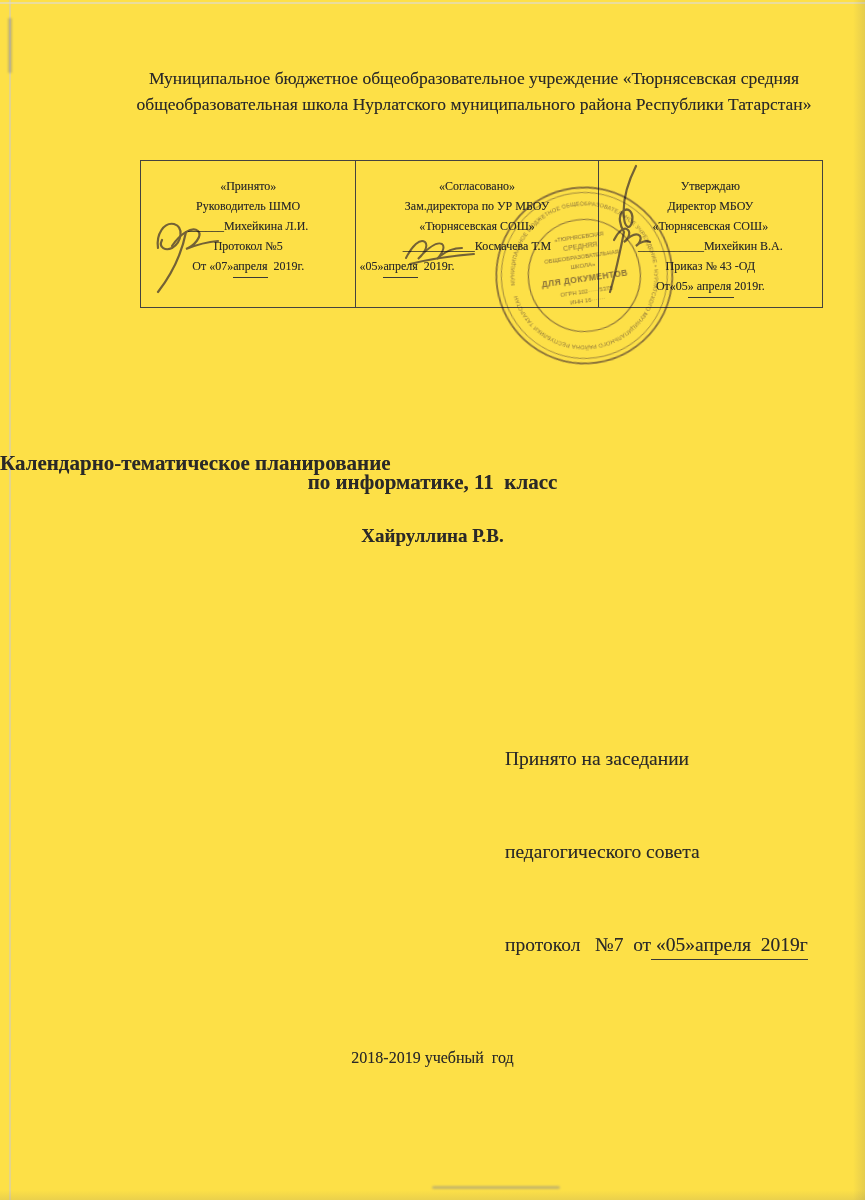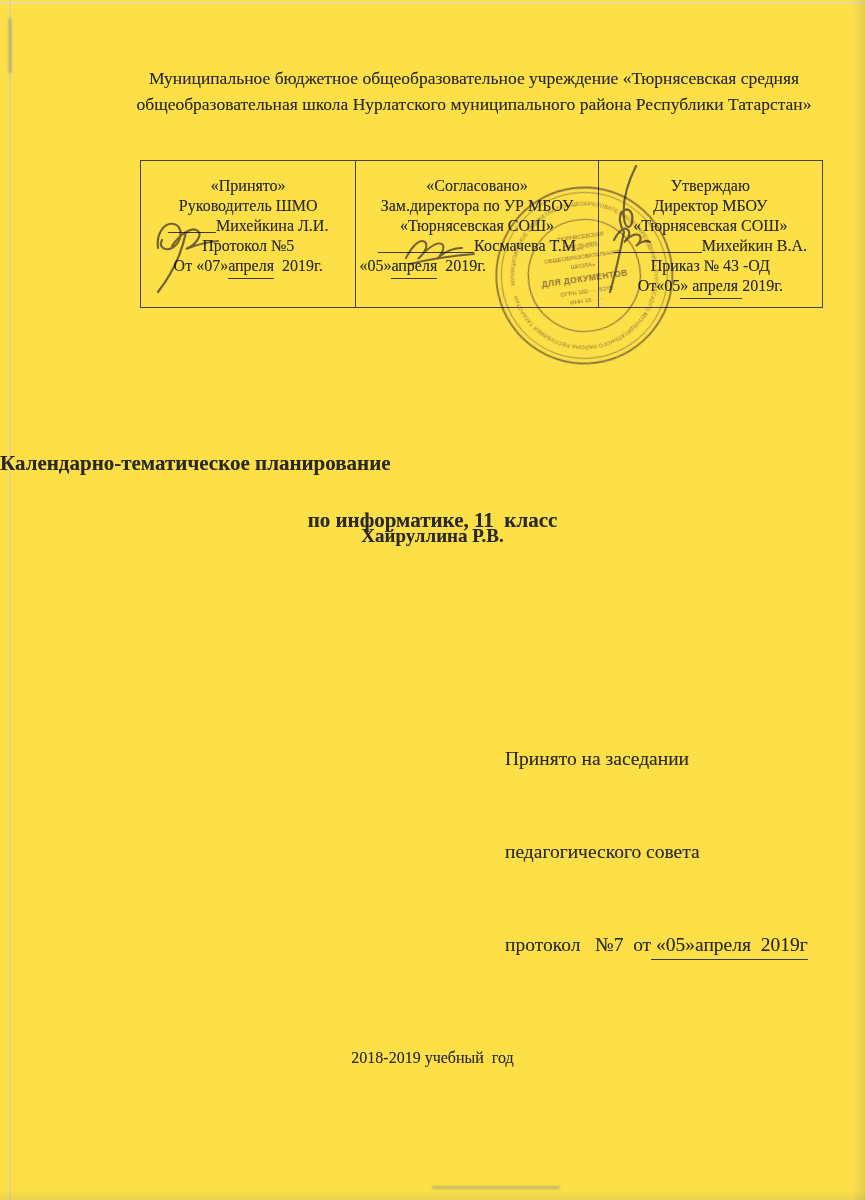--- a/index.html
+++ b/index.html
@@ -31,33 +31,33 @@
   .approval{
     position:absolute;left:140px;top:160px;width:683px;height:148px;
     display:flex;
     border:1.4px solid #44433f;
     box-sizing:border-box;
   }
   .approval .cell{
     box-sizing:border-box;
     padding-top:15px;
     text-align:center;
-    font-size:16px;line-height:20px;
+    font-size:12px;line-height:20px;
   }
   .approval .cell + .cell{ border-left:1.4px solid #44433f; }
   .cell-accepted{width:215px;}
   .cell-agreed{width:243px;}
   .cell-approved{width:225px;}
   .cell-line{white-space:pre-wrap;}
   .cell-line.left{text-align:left;padding-left:3px;}
   .u{border-bottom:1.1px solid #3a3936;padding-bottom:4px;}
 
   
   .title-1{position:absolute;left:0;top:451px;width:865px;text-align:left;font-size:21px;font-weight:bold;white-space:pre-wrap;}
-  .title-2{position:absolute;left:0;top:508px;width:865px;text-align:center;font-size:21px;font-weight:bold;white-space:pre-wrap;}
+  .title-2{position:absolute;left:0;top:470px;width:865px;text-align:center;font-size:21px;font-weight:bold;white-space:pre-wrap;}
   .title-3{position:absolute;left:0;top:525px;width:865px;text-align:center;font-size:19px;font-weight:bold;white-space:pre-wrap;}
 
   
   .acceptance{position:absolute;left:505px;top:681px;width:350px;font-size:19.5px;line-height:31px;white-space:pre-wrap;}
 
   
   .footer{position:absolute;left:0;top:1049px;width:865px;text-align:center;font-size:16px;white-space:pre-wrap;}
 
   
   .ink{position:absolute;mix-blend-mode:multiply;}

